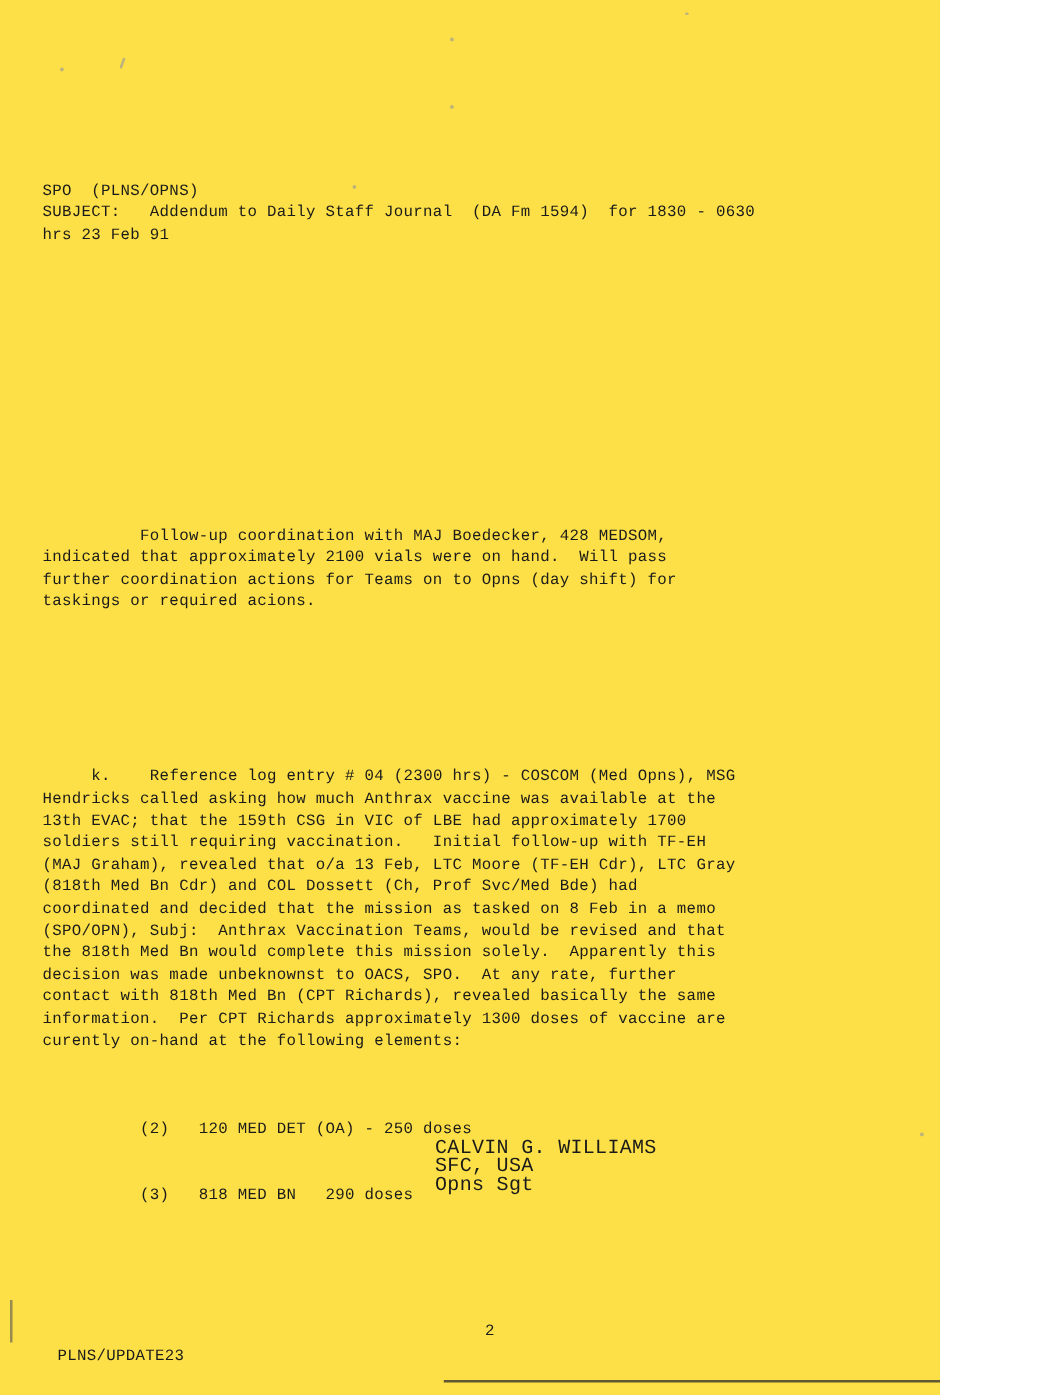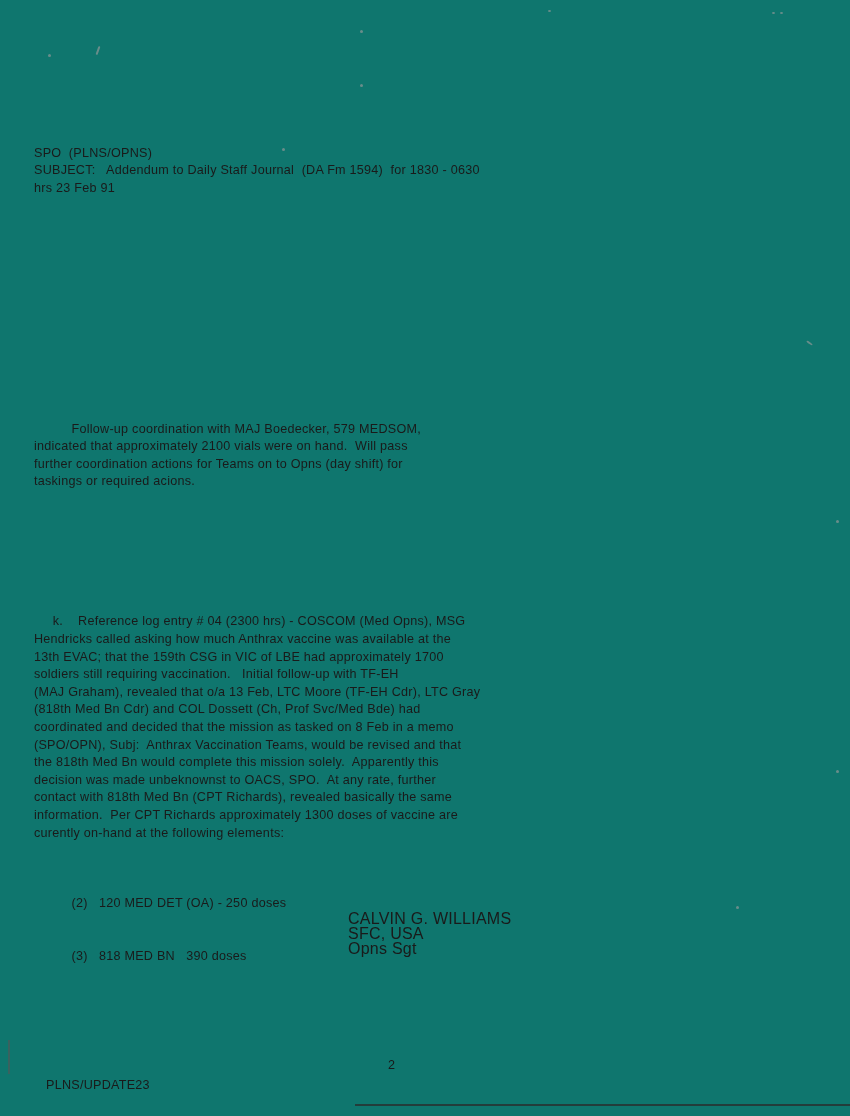--- a/index.html
+++ b/index.html
@@ -2,25 +2,25 @@
 <html><head>
 <meta charset="utf-8">
 <style>
   html, body {
     margin: 0;
     padding: 0;
     background: #ffffff;
   }
   .page {
     position: relative;
-    width: 850px;
+    width: 752px;
     height: 1116px;
-    background: #0f766e;
+    background: #fde047;
     overflow: hidden;
-    font-family: Liberation Sans, sans-serif;
+    font-family: Liberation Mono, monospace;
     color: #1a1a1a;
   }
   
   .edge-top {
     position: absolute;
     top: 6px; left: 0; right: 0;
     height: 1px;
     background: transparent;
   }
   .speck {
@@ -115,21 +115,21 @@
 
     <div class="block">SPO  (PLNS/OPNS)
 SUBJECT:   Addendum to Daily Staff Journal  (DA Fm 1594)  for 1830 - 0630
 hrs 23 Feb 91</div>
 
     <div class="gap-lg"></div>
 
 
     <div class="gap-md"></div>
 
-    <div class="block">          Follow-up coordination with MAJ Boedecker, 579 MEDSOM,
+    <div class="block">          Follow-up coordination with MAJ Boedecker, 428 MEDSOM,
 indicated that approximately 2100 vials were on hand.  Will pass
 further coordination actions for Teams on to Opns (day shift) for
 taskings or required acions.</div>
 
     <div class="gap-md"></div>
 
     <div class="block">     k.    Reference log entry # 04 (2300 hrs) - COSCOM (Med Opns), MSG
 Hendricks called asking how much Anthrax vaccine was available at the
 13th EVAC; that the 159th CSG in VIC of LBE had approximately 1700
 soldiers still requiring vaccination.   Initial follow-up with TF-EH
@@ -137,21 +137,21 @@
 (818th Med Bn Cdr) and COL Dossett (Ch, Prof Svc/Med Bde) had
 coordinated and decided that the mission as tasked on 8 Feb in a memo
 (SPO/OPN), Subj:  Anthrax Vaccination Teams, would be revised and that
 the 818th Med Bn would complete this mission solely.  Apparently this
 decision was made unbeknownst to OACS, SPO.  At any rate, further
 contact with 818th Med Bn (CPT Richards), revealed basically the same
 information.  Per CPT Richards approximately 1300 doses of vaccine are
 curently on-hand at the following elements:</div>
 
     <div class="block">          (2)   120 MED DET (OA) - 250 doses</div>
-    <div class="block">          (3)   818 MED BN   390 doses</div>
+    <div class="block">          (3)   818 MED BN   290 doses</div>
 
     
 
     
 
     
 
     
     
 

